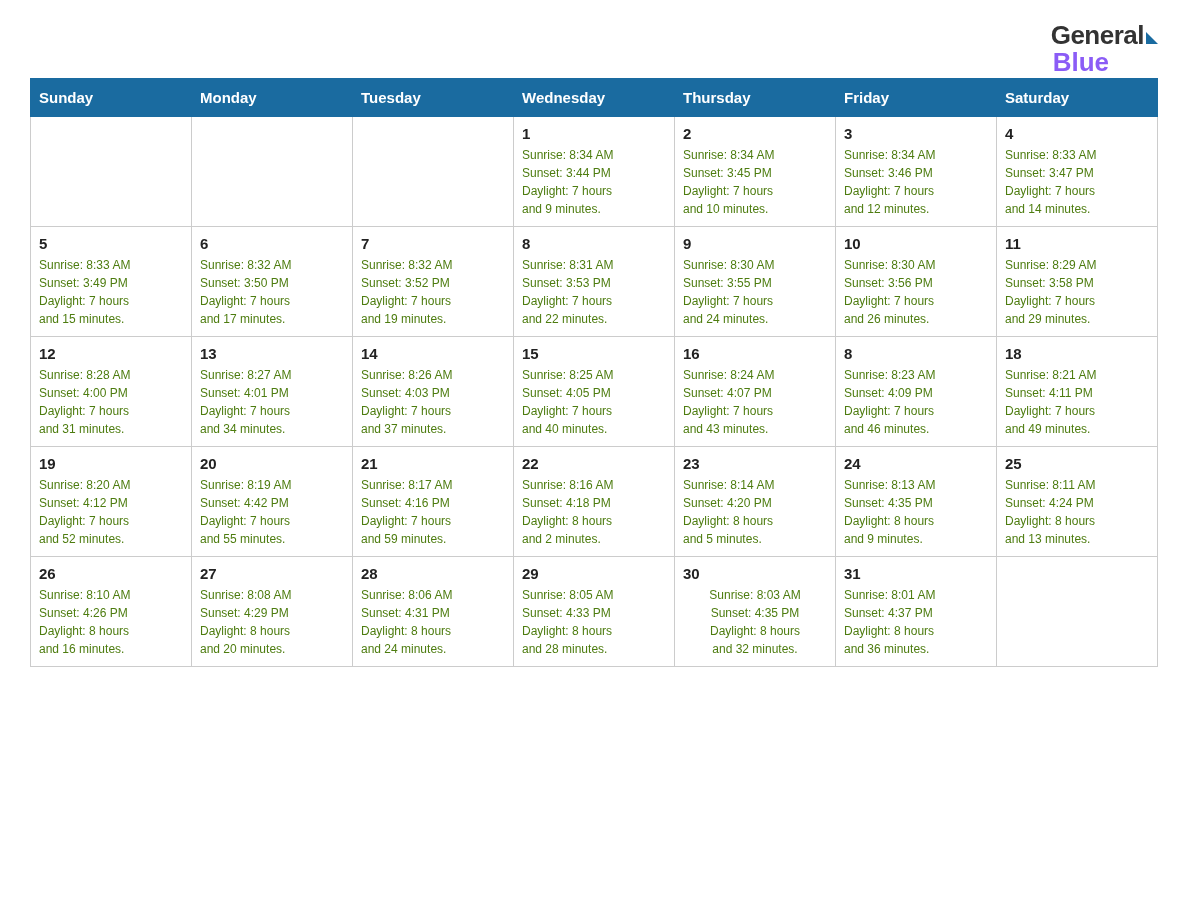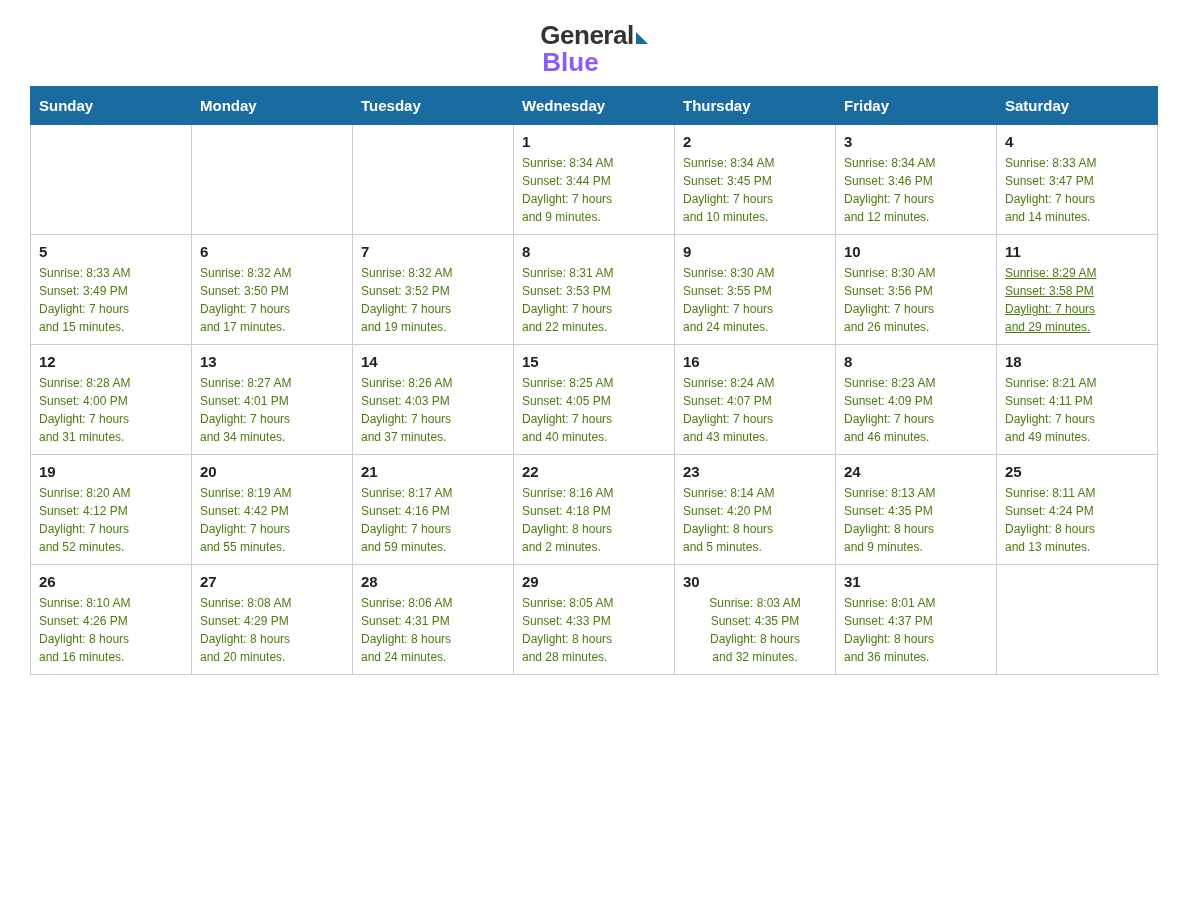--- a/index.html
+++ b/index.html
@@ -5,21 +5,21 @@
     * { box-sizing: border-box; margin: 0; padding: 0; }
     body {
       font-family: Arial, sans-serif;
       background: #fff;
       padding: 20px 30px;
       width: 1188px;
       min-height: 918px;
     }
     .header {
       display: flex;
-      justify-content: center;
+      justify-content: flex-end;
       align-items: flex-start;
       margin-bottom: 0;
     }
     .logo {
       display: flex;
       flex-direction: column;
       align-items: flex-start;
     }
     .logo-top {
       display: flex;
@@ -57,21 +57,20 @@
       line-height: 1.1;
     }
     .location {
       font-size: 20px;
       color: #555;
       margin-top: 4px;
     }
     .calendar {
       width: 100%;
       border-collapse: collapse;
-      margin-top: 8px;
     }
     .calendar th {
       background-color: #1a6ba0;
       color: #fff;
       font-size: 15px;
       font-weight: bold;
       padding: 10px 8px;
       text-align: left;
       border: 1px solid #1a6ba0;
     }
@@ -197,21 +196,21 @@
         </td>
         <td>
           <div class="day-num">10</div>
           <div class="day-info" style="white-space: pre-line;">Sunrise: 8:30 AM
 Sunset: 3:56 PM
 Daylight: 7 hours
 and 26 minutes.</div>
         </td>
         <td>
           <div class="day-num">11</div>
-          <div class="day-info" style="white-space: pre-line; text-decoration: underline;">Sunrise: 8:29 AM
+          <div class="day-info" style="white-space: pre-line;">Sunrise: 8:29 AM
 Sunset: 3:58 PM
 Daylight: 7 hours
 and 29 minutes.</div>
         </td>
       </tr>
       <tr>
         <td>
           <div class="day-num">12</div>
           <div class="day-info" style="white-space: pre-line;">Sunrise: 8:28 AM
 Sunset: 4:00 PM

